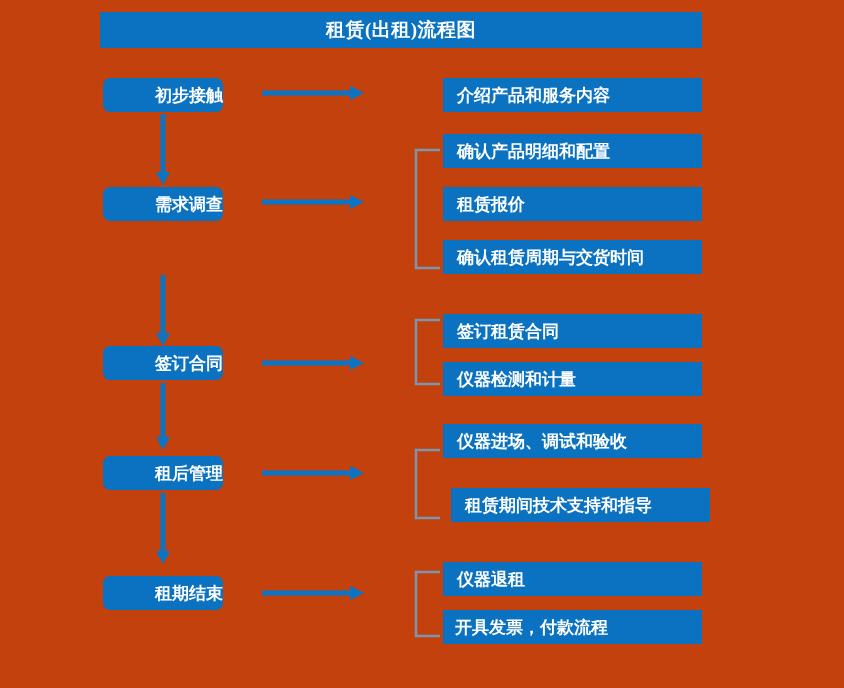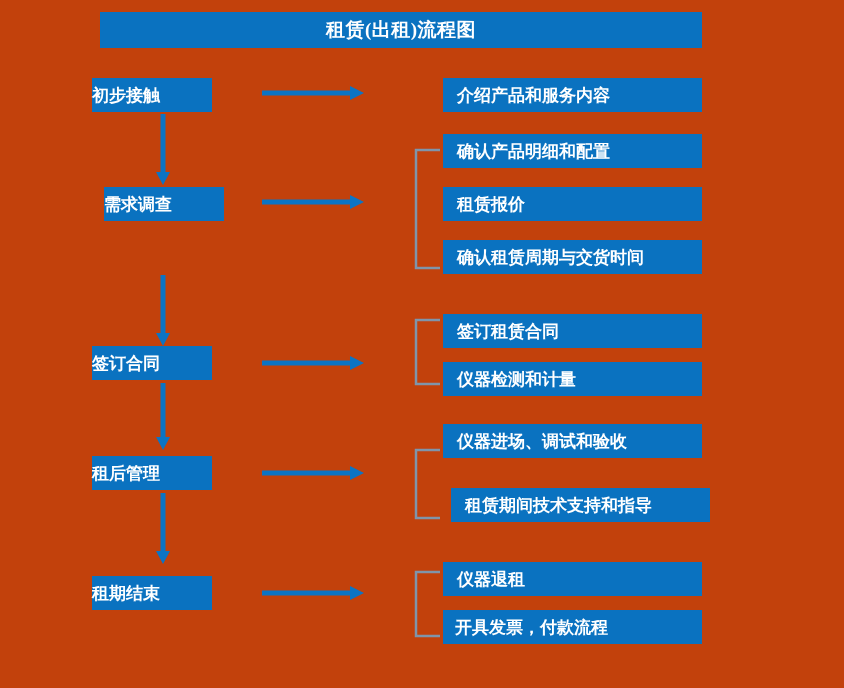--- a/index.html
+++ b/index.html
@@ -51,24 +51,25 @@
     box-sizing: border-box;
   }
   .pbox .pbox-label {
     color: #ffffff;
     font-weight: bold;
     white-space: nowrap;
   }
 
   
   .stage-box {
-    left: 92px;
+    left: 103px;
     width: 120px;
     height: 34px;
-    justify-content: flex-start;
+    justify-content: flex-end;
+    border-radius: 7px;
   }
   .stage-box .pbox-label {
     font-size: 17px;
   }
 
   
   .detail-box {
     left: 443px;
     width: 259px;
     height: 34px;
@@ -117,21 +118,21 @@
 
   <div class="pbox detail-box" style="top:78px;">
     <span class="pbox-label">介绍产品和服务内容</span>
   </div>
 
   <svg class="arrow-v" style="left:154px; top:114px; width:18px; height:72px;" viewBox="0 0 18 72">
     <line x1="9" y1="0" x2="9" y2="60" stroke="#0c74c4" stroke-width="5"></line>
     <polygon points="2,58 16,58 9,71" fill="#0c74c4"></polygon>
   </svg>
 
-  <div class="pbox stage-box" style="top:187px;margin-left:12px;">
+  <div class="pbox stage-box" style="top:187px;">
     <span class="pbox-label">需求调查</span>
   </div>
 
   <svg class="arrow-h" style="left:260px; top:193px; width:106px; height:18px;" viewBox="0 0 106 18">
     <line x1="2" y1="9" x2="92" y2="9" stroke="#0c74c4" stroke-width="5"></line>
     <polygon points="90,2 104,9 90,16" fill="#0c74c4"></polygon>
   </svg>
 
   <svg class="bracket" style="left:412px; top:148px; width:30px; height:122px;" viewBox="0 0 30 122">
     <path d="M 28 2 L 4 2 L 4 120 L 28 120" fill="none" stroke="#7f95ab" stroke-width="2.5"></path>

